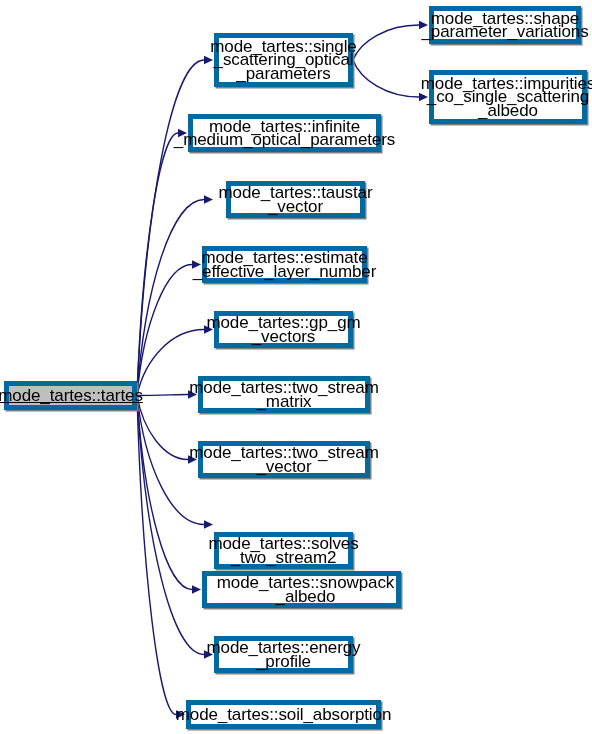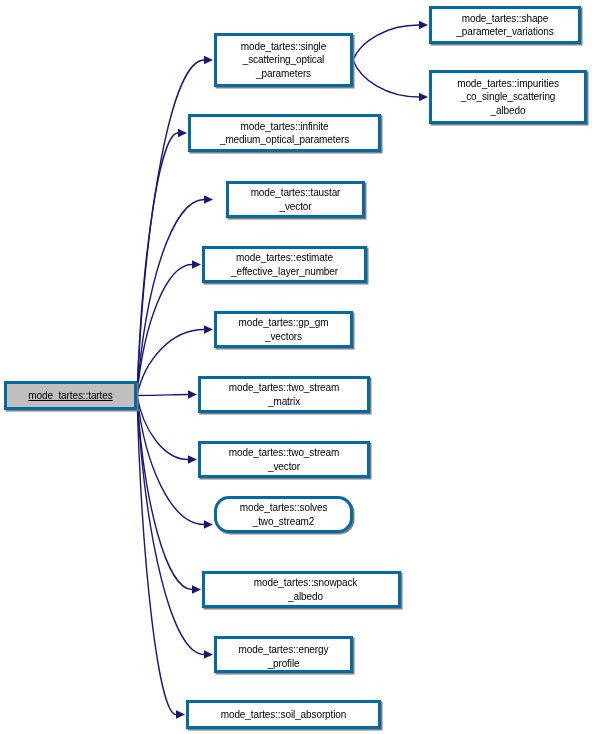--- a/index.html
+++ b/index.html
@@ -21,27 +21,27 @@
     position: absolute;
     left: 0;
     top: 0;
     width: 592px;
     height: 734px;
     pointer-events: none;
   }
   .node {
     position: absolute;
     box-sizing: border-box;
-    border: 3px solid #0369a1;
+    border: 5px solid #0369a1;
     background: #ffffff;
     display: flex;
     align-items: center;
     justify-content: center;
     text-align: center;
-    font-size: 10px;
+    font-size: 17px;
     line-height: 13.5px;
     color: #000000;
     letter-spacing: -0.1px;
     white-space: pre-line;
     box-shadow: 1.5px 1.5px 0 0 #808080;
   }
   .node.root {
     background: #bfbfbf;
     text-decoration: underline;
   }
@@ -92,21 +92,21 @@
     <div class="node" style="left: 226px; top: 181px; width: 139px; height: 37px;"><span class="node-label">mode_tartes::taustar
 _vector</span></div>
     <div class="node" style="left: 202px; top: 246px; width: 165px; height: 37px;"><span class="node-label">mode_tartes::estimate
 _effective_layer_number</span></div>
     <div class="node" style="left: 214px; top: 311px; width: 139px; height: 37px;"><span class="node-label">mode_tartes::gp_gm
 _vectors</span></div>
     <div class="node" style="left: 198px; top: 376px; width: 172px; height: 37px;"><span class="node-label">mode_tartes::two_stream
 _matrix</span></div>
     <div class="node" style="left: 198px; top: 441px; width: 172px; height: 37px;"><span class="node-label">mode_tartes::two_stream
 _vector</span></div>
-    <div class="node" style="left: 214px; top: 496px; width: 139px; height: 37px; border-radius: 15px;"><span class="node-label">mode_tartes::solves
+    <div class="node" style="left: 214px; top: 532px; width: 139px; height: 37px;"><span class="node-label">mode_tartes::solves
 _two_stream2</span></div>
     <div class="node" style="left: 202px; top: 571px; width: 199px; height: 37px; padding-left: 8px;"><span class="node-label">mode_tartes::snowpack
 _albedo</span></div>
     <div class="node" style="left: 214px; top: 636px; width: 139px; height: 37px; align-items: flex-end;"><span class="node-label">mode_tartes::energy
 _profile</span></div>
     <div class="node" style="left: 186px; top: 700px; width: 195px; height: 29px;"><span class="node-label">mode_tartes::soil_absorption</span></div>
     <div class="node" style="left: 429px; top: 6px; width: 152px; height: 38px;"><span class="node-label">mode_tartes::shape
 _parameter_variations</span></div>
     <div class="node" style="left: 429px; top: 70px; width: 158px; height: 54px;"><span class="node-label">mode_tartes::impurities
 _co_single_scattering

